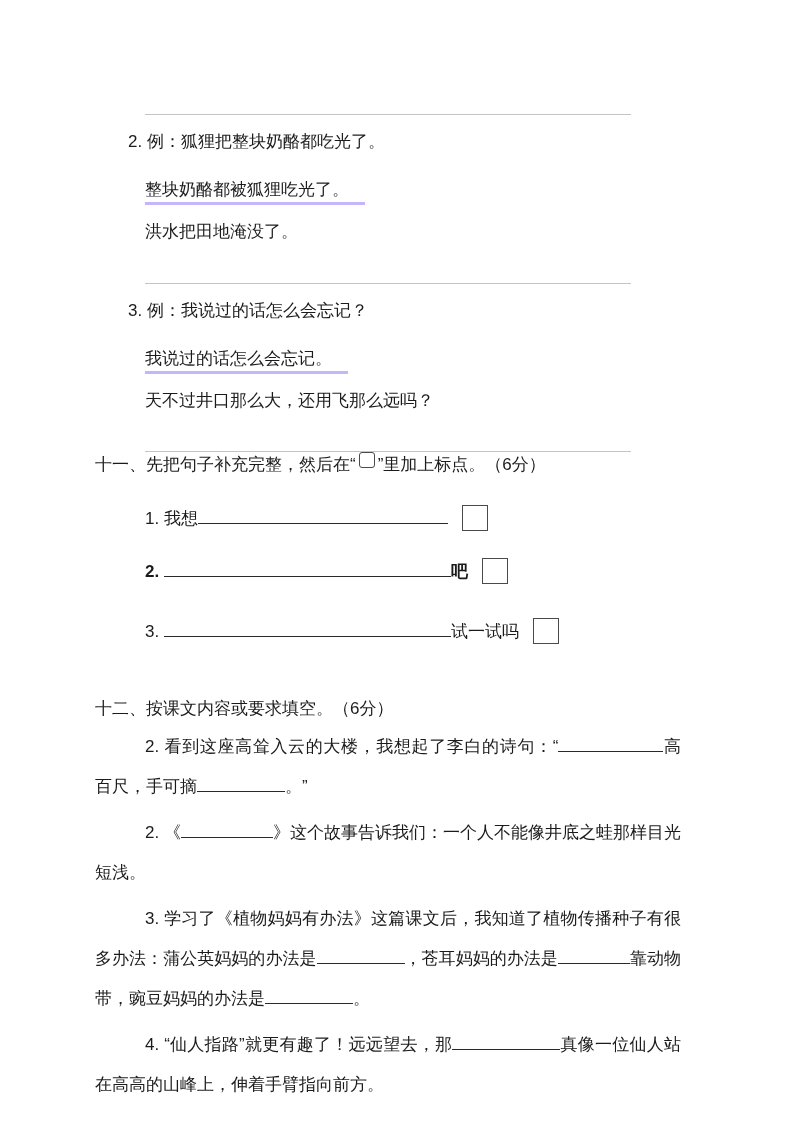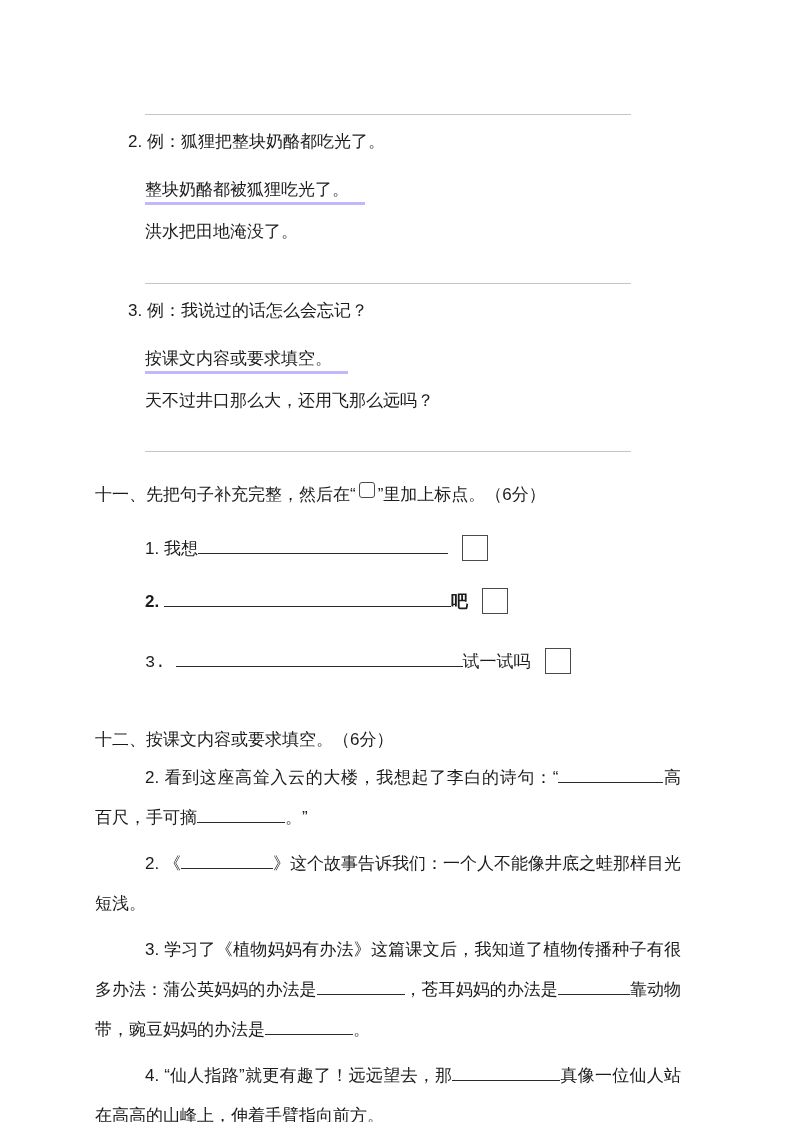--- a/index.html
+++ b/index.html
@@ -15,27 +15,27 @@
   .rule-2 { margin-top:40px; }
   .rule-3 { margin-top:39px; }
 
   p { line-height:22px; }
   .q-example  { margin:16px 0 0 33px; }
   .q-answer   { margin:26px 0 0 50px; }
   .q-sentence { margin:20px 0 0 50px; }
   .underlined { border-bottom:3px solid #c4b5fd; padding-right:16px; padding-bottom:3px; }
 
   .sec-title { font-size:17px; font-weight:normal; line-height:24px; }
-  .s11 .sec-title { margin-top:30px; }
+  .s11 .sec-title { }
   .s12 .sec-title { margin-top:52px; }
 
   .s11-item { margin-left:50px; line-height:26px; white-space:nowrap; }
   .s11-item.i1 { margin-top:28px; }
   .s11-item.i2 { margin-top:26px;font-weight:bold; }
-  .s11-item.i3 { margin-top:33px;font-family:Liberation Mono, monospace; }
+  .s11-item.i3 { margin-top:33px; }
 
   .s12-item { line-height:40px; margin-top:6px; text-align:justify; text-indent:50px; }
 
   .blank { display:inline-block; border-bottom:1px solid #2a2a2a; height:1em; vertical-align:baseline; }
   .pbox  { display:inline-block; width:26px; height:26px; border:1px solid #4a4a4a; background:#fff;
            margin-left:14px; vertical-align:-7px; }
   .pbox.small { width:16px; height:16px; border-radius:3px; margin:0 3px; vertical-align:2px; }
 </style>
 </head>
 <body>
@@ -57,21 +57,21 @@
     </section>
 
     <div class="rule rule-2"></div>
 
     <section>
       <p class="q-example">
         <span>3.</span>
         <span>例：我说过的话怎么会忘记？</span>
       </p>
       <p class="q-answer">
-        <span class="underlined">按课文内容或要求填空。</span>
+        <span class="underlined">我说过的话怎么会忘记。</span>
       </p>
       <p class="q-sentence">天不过井口那么大，还用飞那么远吗？</p>
     </section>
 
     <div class="rule rule-3"></div>
 
     <section class="s11">
       <h2 class="sec-title"><span>十一、先把句子补充完整，然后在“</span><span class="pbox small"></span><span>”里加上标点。（6分）</span></h2>
       <div class="s11-item i1"><span>1. 我想</span><span class="blank" style="width: 250px;"></span><span class="pbox"></span></div>
       <div class="s11-item i2"><span>2. </span><span class="blank" style="width: 287px;"></span><span>吧</span><span class="pbox"></span></div>

